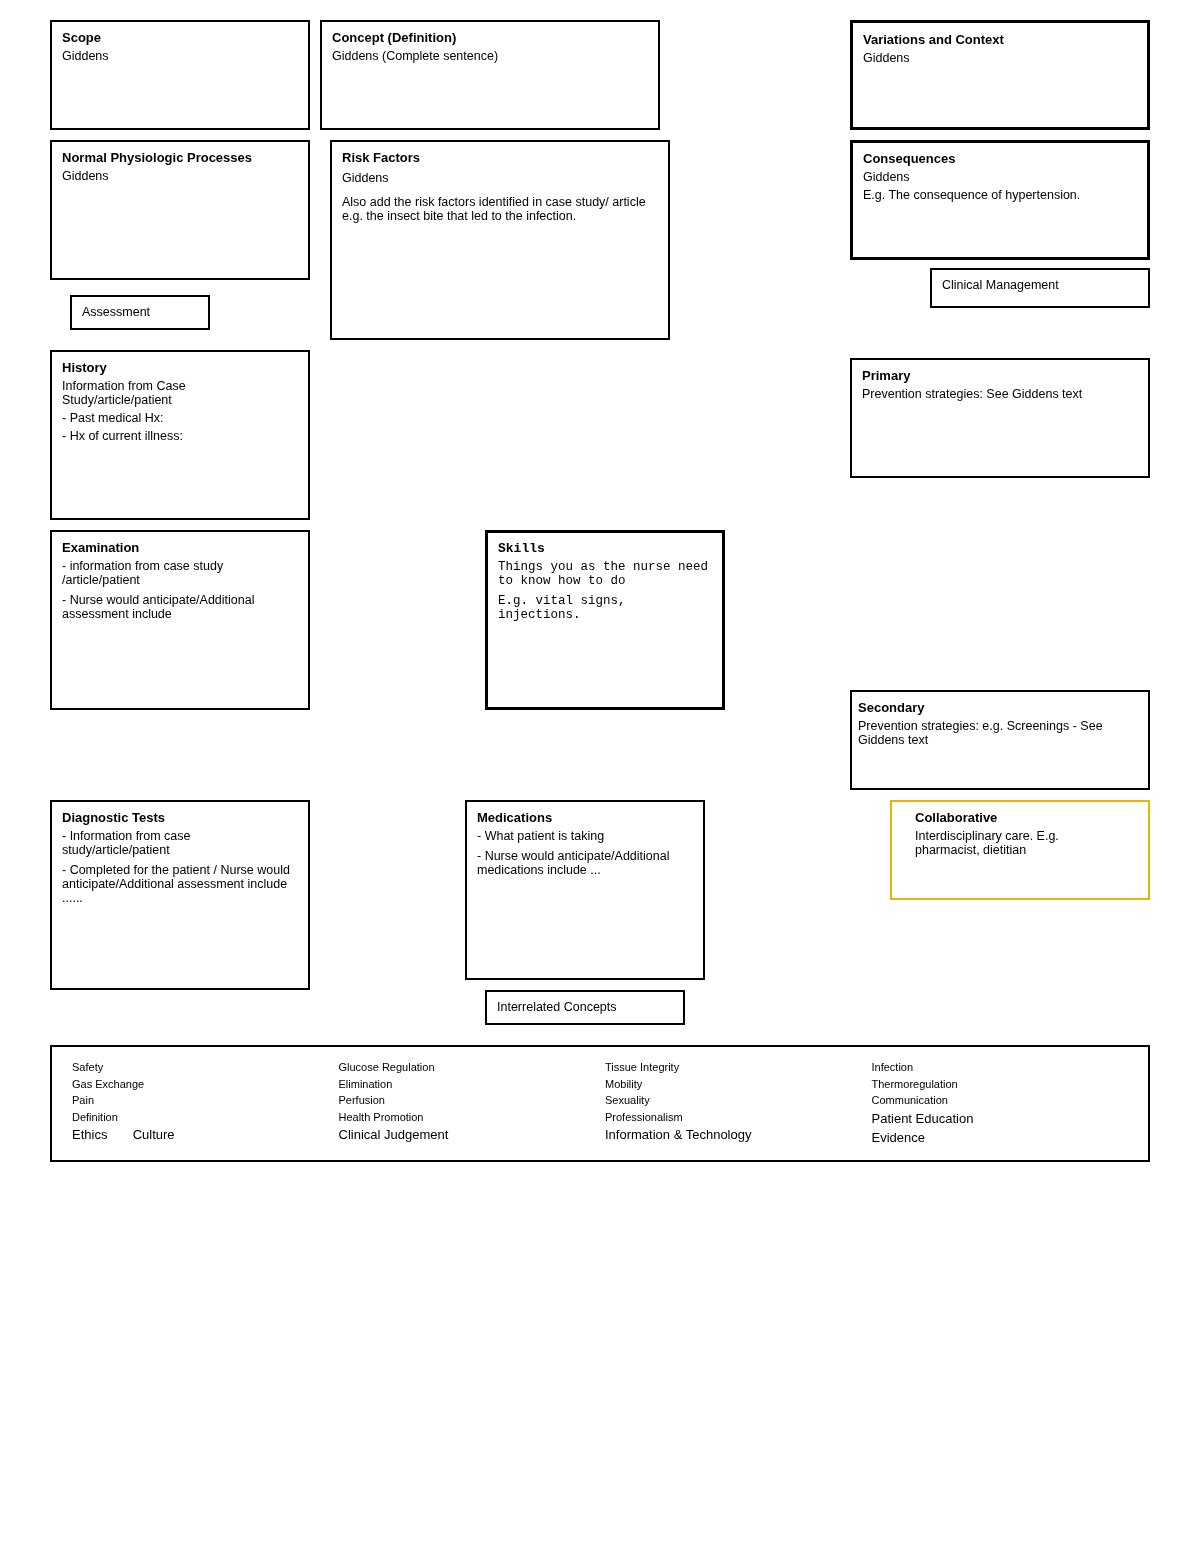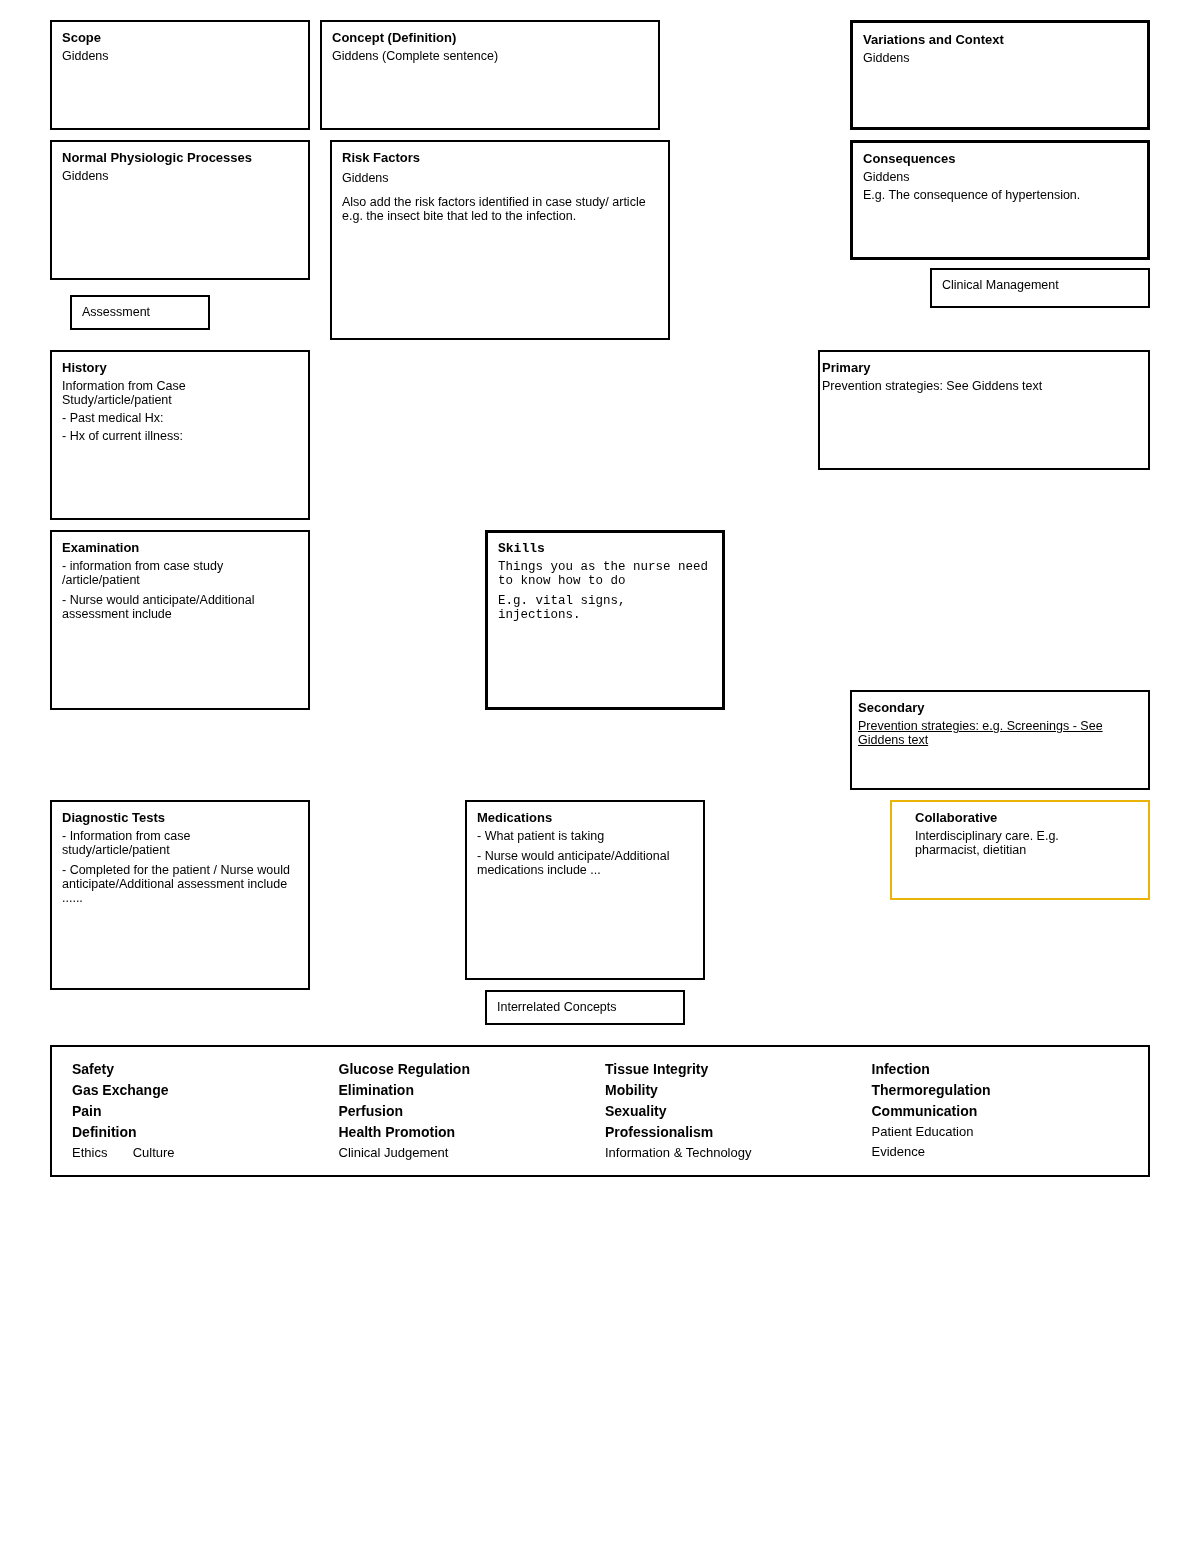--- a/index.html
+++ b/index.html
@@ -125,25 +125,26 @@
 
     .box-history {
       width: 260px;
       min-height: 170px;
       border: 2px solid #000;
       padding: 8px 10px;
       margin-right: 10px;
     }
 
     .box-primary {
-      width: 332px;
+      width: 300px;
       min-height: 120px;
       border: 2px solid #000;
-      padding: 8px 2px;
-      margin-left: auto;
+      padding: 8px 10px;
+      margin-left: auto;
+      margin-top: 8px;
     }
 
     .box-examination {
       width: 260px;
       min-height: 180px;
       border: 2px solid #000;
       padding: 8px 10px;
       margin-right: 10px;
     }
 
@@ -205,22 +206,22 @@
       display: grid;
       grid-template-columns: 1fr 1fr 1fr 1fr;
       gap: 0;
     }
 
     .concept-col {
       padding: 0 5px;
     }
 
     .concept-item {
-      font-weight: bold;
-      font-size: 14px;
+      font-weight: normal;
+      font-size: 11px;
       line-height: 1.5;
     }
 
     .concept-item-normal {
       font-size: 13px;
       line-height: 1.5;
     }
 
   </style>
 </head>
@@ -306,21 +307,21 @@
           <div class="box-title">Skills</div>
           <div class="box-content" style="margin-top: 4px;">Things you as the nurse need to know how to do</div>
           <div class="box-content" style="margin-top: 6px;">E.g. vital signs, injections.</div>
         </div>
       </div>
 
       <div style="display: flex; flex-direction: column; justify-content: flex-end; width: 300px;">
         <div style="height: 80px;"></div>
         <div class="box-secondary box">
           <div class="box-title">Secondary</div>
-          <div class="box-content" style="margin-top: 3px; text-decoration: underline;">Prevention strategies: e.g. Screenings - See Giddens text</div>
+          <div class="box-content" style="margin-top: 3px;">Prevention strategies: e.g. Screenings - See Giddens text</div>
         </div>
       </div>
     </div>
 
     <div style="display: flex; width: 100%; margin-bottom: 10px; align-items: flex-start; gap: 10px;">
       <div class="box-diagnostic box">
         <div class="box-title">Diagnostic Tests</div>
         <div class="box-content" style="margin-top: 4px;">- Information from case study/article/patient</div>
         <div class="box-content" style="margin-top: 6px;">- Completed for the patient / Nurse would anticipate/Additional assessment include ......</div>
       </div>

